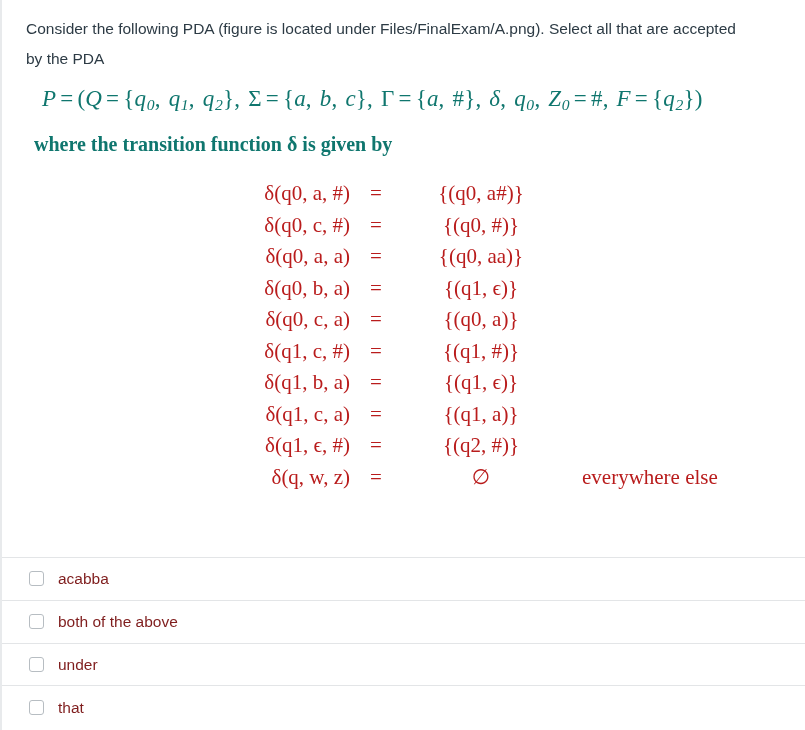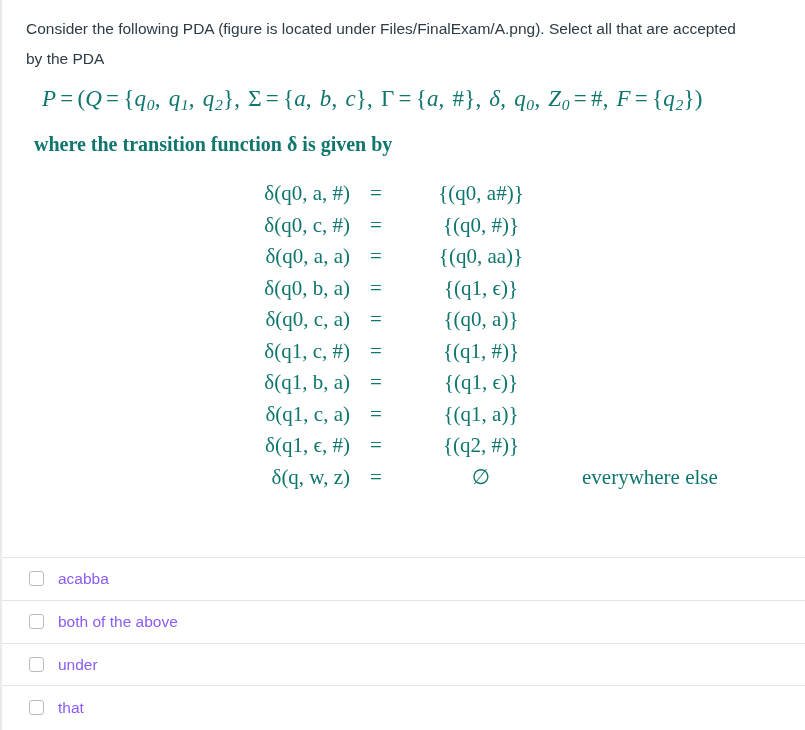--- a/index.html
+++ b/index.html
@@ -79,21 +79,21 @@
     width: 805px;
     border-collapse: collapse;
     font-size: 21px;
   }
   .delta-table td {
     padding: 0;
     height: 31.5px;
     vertical-align: middle;
     white-space: nowrap;
     font-family: "Liberation Serif", "DejaVu Serif", serif;
-    color: #0f766e;
+    color: #b91c1c;
   }
   .c-lhs {
     text-align: right;
     width: 348px;
     padding-right: 0 !important;
   }
   .c-eq {
     text-align: center;
     width: 52px;
     font-style: normal;
@@ -132,21 +132,21 @@
     height: 15px;
     min-width: 15px;
     box-sizing: border-box;
     border: 1.4px solid #b7bdc2;
     border-radius: 3px;
     background: #ffffff;
     margin-right: 14px;
   }
   .option-label {
     font-size: 15.5px;
-    color: #8b5cf6;
+    color: #7f1d1d;
     font-family: "Liberation Sans", sans-serif;
     line-height: 1;
   }
 </style>
 </head>
 <body>
 
 <div class="page">
 
   <div class="prompt">Consider the following PDA (figure is located under Files/FinalExam/A.png). Select all that are accepted by the PDA</div>

